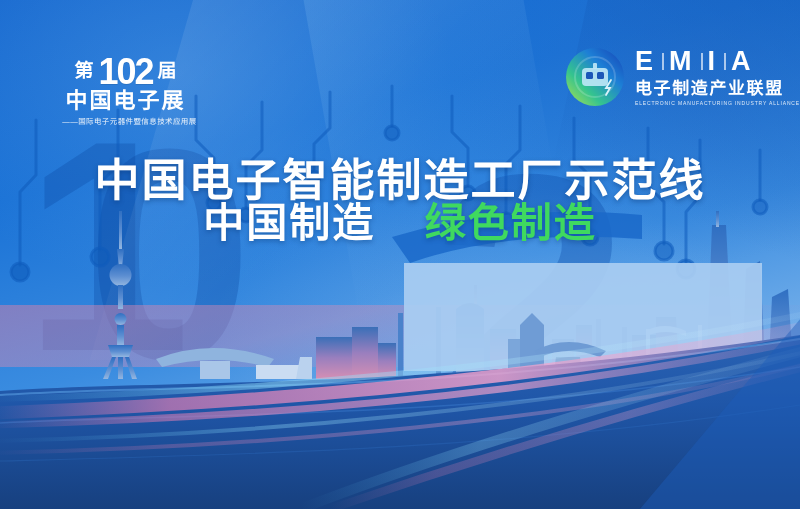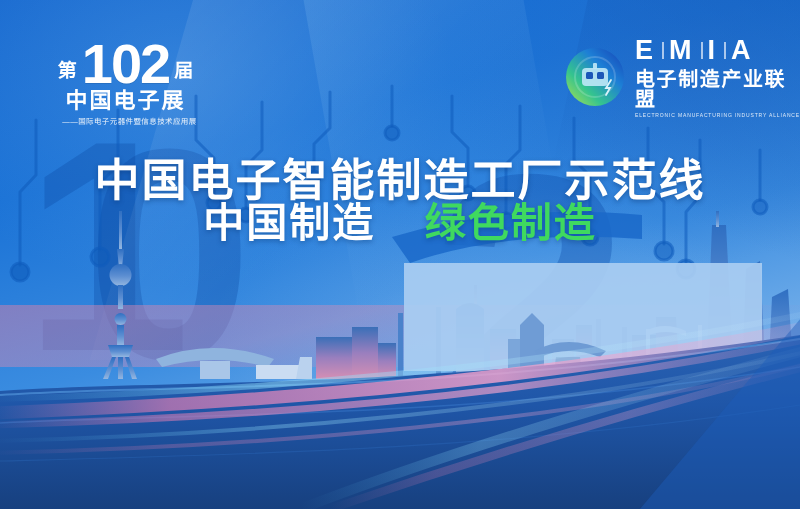--- a/index.html
+++ b/index.html
@@ -44,32 +44,32 @@
   .circuit{position:absolute;inset:0;pointer-events:none;}
 
   
   .scene{position:absolute;left:0;bottom:0;width:800px;height:300px;}
 
   
   .logo-cef{position:absolute;left:38px;top:30px;width:175px;height:100px;
             color:#ffffff;text-align:center;}
   .cef-top{display:flex;align-items:flex-end;justify-content:center;gap:5px;height:58px;}
   .cef-di{font-size:19px;font-weight:700;line-height:1;padding-bottom:8px;letter-spacing:0;}
-  .cef-num{position:relative;font-size:56px;font-weight:700;line-height:.86;letter-spacing:-2px;
+  .cef-num{position:relative;font-size:36px;font-weight:700;line-height:.86;letter-spacing:-2px;
            text-shadow:0 1px 0 rgba(0,0,0,.10);}
   .cef-jie{font-size:19px;font-weight:700;line-height:1;padding-bottom:8px;}
   .cef-name{font-size:22px;font-weight:700;letter-spacing:2px;line-height:1.05;margin-top:1px;}
   .cef-sub{font-size:7.5px;letter-spacing:.4px;opacity:.92;margin-top:3px;white-space:nowrap;padding-left:8px;}
 
   .logo-emia{position:absolute;right:24px;top:38px;width:212px;height:78px;display:flex;align-items:center;gap:9px;}
   .emia-mark{width:62px;height:62px;flex:0 0 62px;position:relative;}
   .emia-text{color:#fff;line-height:1;}
   .emia-en{font-size:27px;font-weight:700;letter-spacing:7px;display:flex;align-items:center;}
   .emia-en .sep{display:inline-block;width:2px;height:17px;background:#cfe0f5;margin:0 5px 0 2px;opacity:.8;}
-  .emia-cn{font-size:20px;font-weight:700;letter-spacing:1.6px;margin-top:5px;}
+  .emia-cn{font-size:17px;font-weight:700;letter-spacing:1.6px;margin-top:5px;}
   .emia-tag{font-size:5px;letter-spacing:.85px;margin-top:4px;opacity:.85;white-space:nowrap;}
 
   
   .headline{position:absolute;left:0;right:0;top:158px;text-align:center;color:#fff;}
   .h-main{font-size:45px;font-weight:700;letter-spacing:2px;line-height:1;
           text-shadow:0 2px 5px rgba(8,50,110,.45);white-space:nowrap;}
   .h-sub{margin-top:0;font-size:41px;font-weight:700;letter-spacing:2px;line-height:1;white-space:nowrap;}
   .h-sub .w{color:#ffffff;text-shadow:0 2px 5px rgba(8,50,110,.40);}
   .h-sub .g{color:#3fd95f;text-shadow:0 2px 5px rgba(8,50,110,.40);margin-left:36px;}
 </style>

